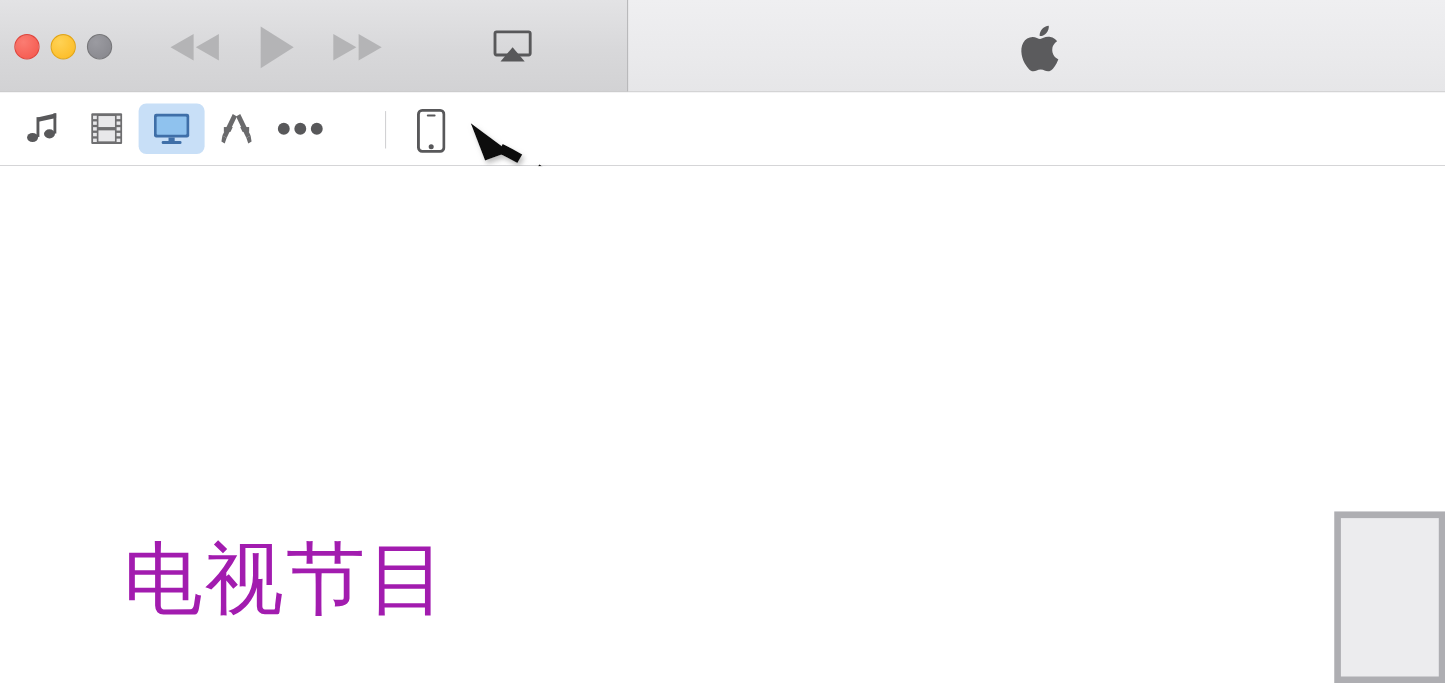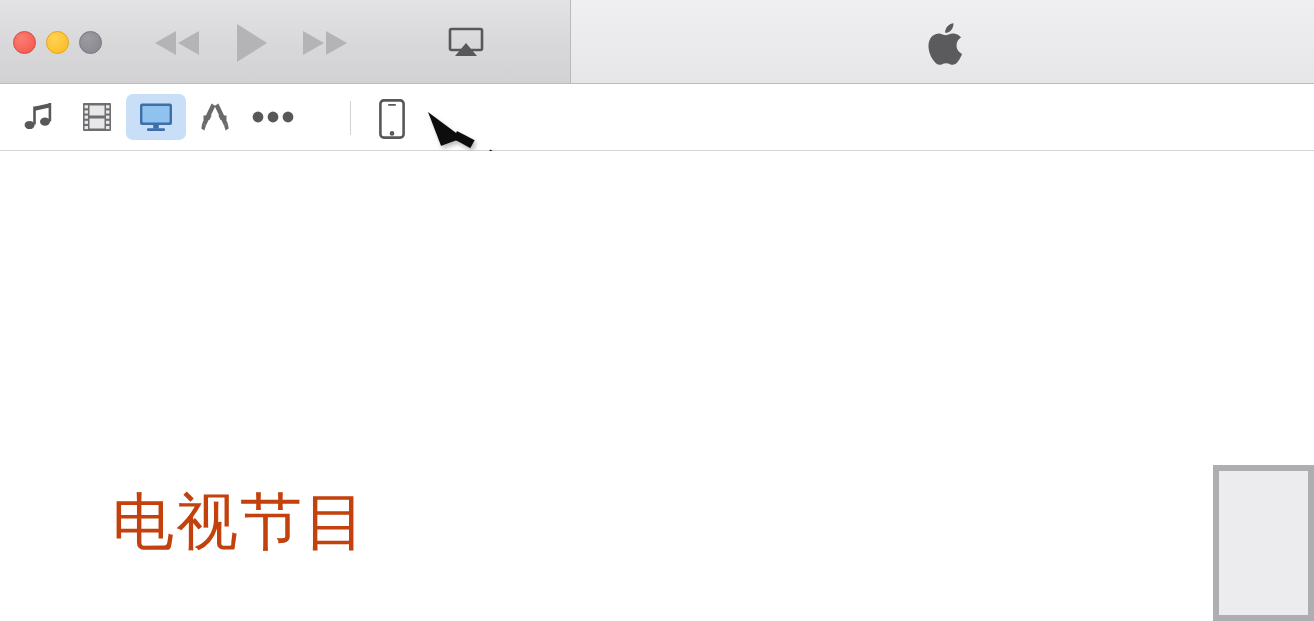--- a/index.html
+++ b/index.html
@@ -198,22 +198,22 @@
   .content {
     position: absolute;
     left: 0; top: 151px;
     width: 1314px;
     height: 470px;
     background: #ffffff;
   }
   .page-heading {
     position: absolute;
     left: 112px; top: 340px;
-    font-size: 62px;
-    color: #c2410c;
+    font-size: 72px;
+    color: #a21caf;
     letter-spacing: 2px;
     line-height: 1;
     white-space: nowrap;
   }
   .thumb-box {
     position: absolute;
     left: 1213px; top: 465px;
     width: 101px; height: 156px;
     background: #ececee;
     border: 6px solid #aeaeb2;

